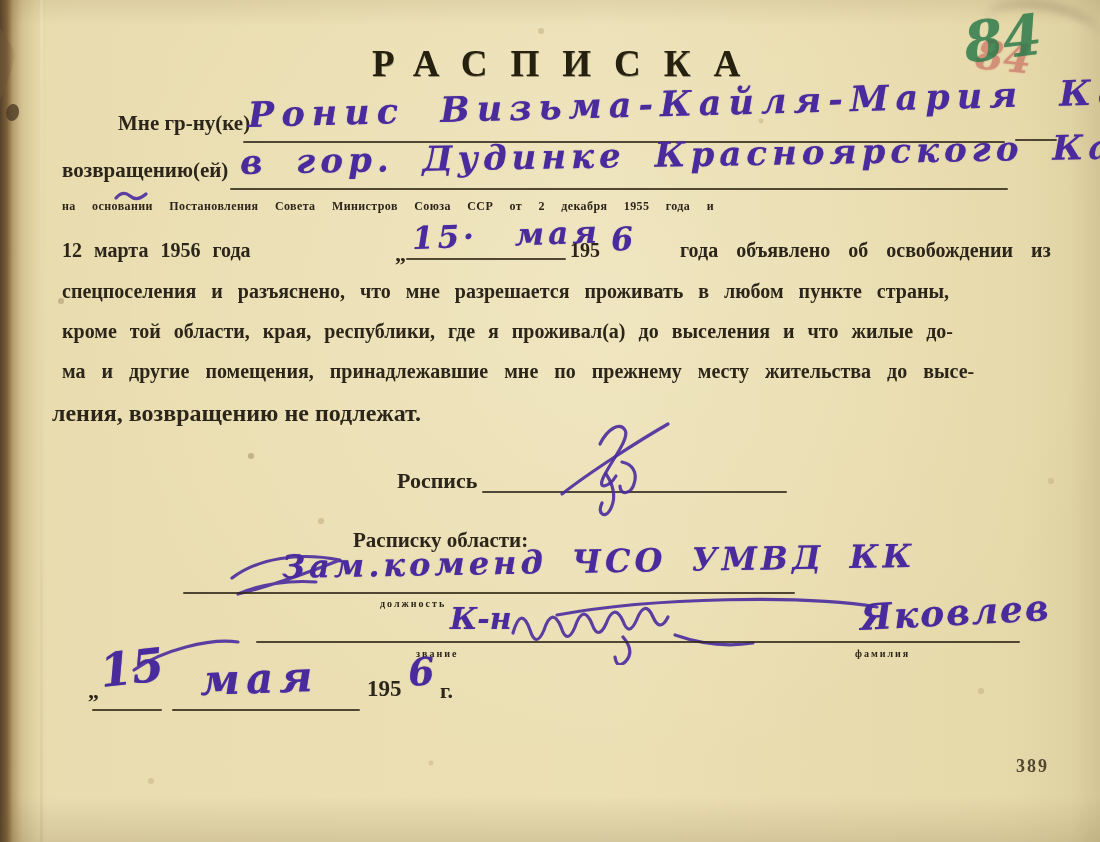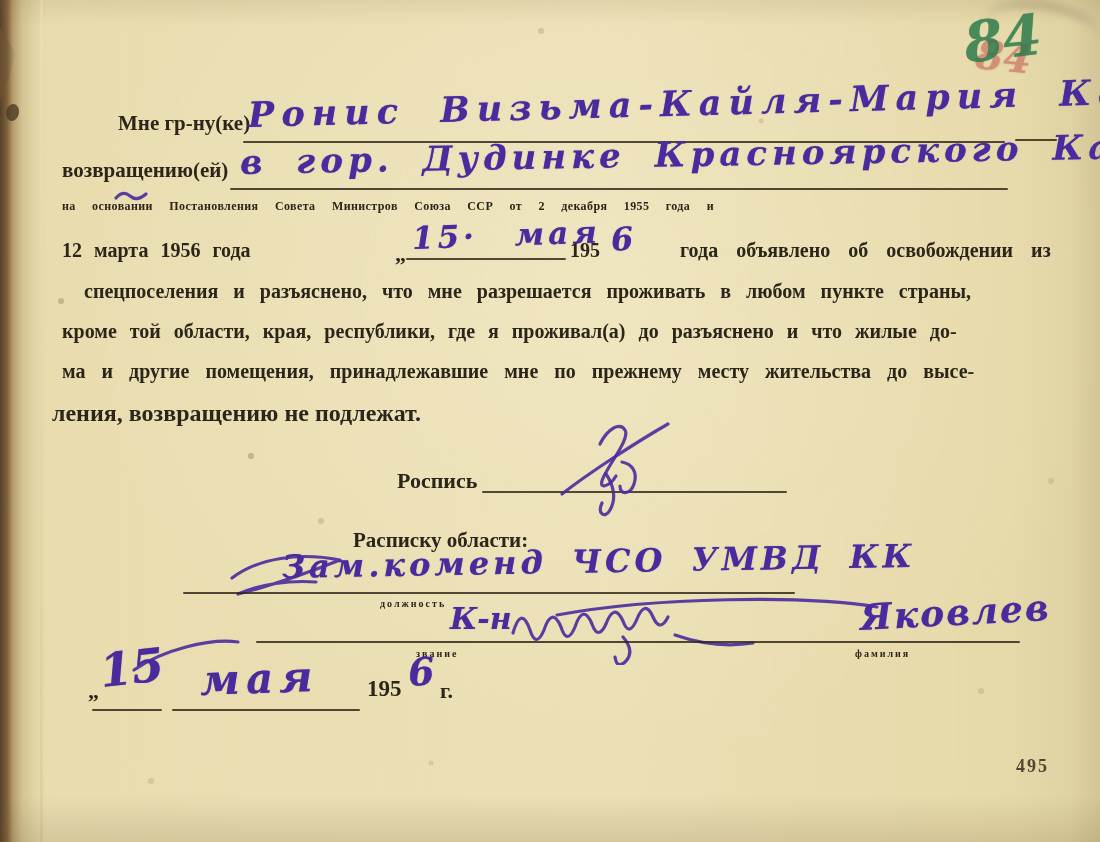--- a/index.html
+++ b/index.html
@@ -48,20 +48,21 @@
 
   <div class="chip"></div>
   <div class="spot"></div>
   <div class="crease"></div>
   <div class="speckles"></div>
   <div class="smudge"></div>
 
   <span class="hw red-num">84</span>
   <span class="hw green-num">84</span>
 
+  <div class="printed title">РАСПИСКА</div>
 
   <span class="printed" style="left:118px; top:111px; font-size:21px;">Мне гр-ну(ке)</span>
   <span class="hw" style="left:248px; top:94px; font-size:35px; letter-spacing:7px; word-spacing:16px; transform:rotate(-1.5deg);">Ронис Визьма-Кайля-Мария Карловне</span>
   <div class="rule" style="left:243px; top:141px; width:762px;"></div>
   <div class="rule" style="left:1015px; top:139px; width:42px;"></div>
 
   <span class="printed" style="left:62px; top:158px; font-size:21px;">возвращению(ей)</span>
   <span class="hw" style="left:240px; top:142px; font-size:34px; letter-spacing:5px; word-spacing:12px; transform:rotate(-1deg);">в гор. Дудинке Красноярского Карловне</span>
   <div class="rule" style="left:230px; top:188px; width:778px;"></div>
   <svg class="sig" style="left:114px; top:190px;" width="34" height="12" viewBox="0 0 34 12">
@@ -71,22 +72,22 @@
   <div class="printed" style="left:62px; top:199px; font-size:12px; word-spacing:13px; letter-spacing:0.4px;">на основании Постановления Совета Министров Союза ССР от 2 декабря 1955 года и</div>
 
   <span class="printed" style="left:62px; top:239px; font-size:20px; word-spacing:7px;text-align:center;">12 марта 1956 года</span>
   <span class="printed" style="left:395px; top:241px; font-size:22px;">„</span>
   <span class="hw" style="left:412px; top:220px; font-size:31px; letter-spacing:4px; word-spacing:22px; transform:rotate(-2deg);">15· мая</span>
   <div class="rule" style="left:406px; top:258px; width:160px;"></div>
   <span class="printed" style="left:570px; top:239px; font-size:20px;">195</span>
   <span class="hw" style="left:611px; top:221px; font-size:32px; transform:rotate(-4deg);">6</span>
   <span class="printed" style="left:648px; top:239px; font-size:20px; word-spacing:13px;margin-left:32px;">года объявлено об освобождении из</span>
 
-  <div class="printed" style="left:62px; top:280px; font-size:20px; word-spacing:10px;margin-left:22px;">спецпоселения и разъяснено, что мне разрешается проживать в любом пункте страны,</div>
-  <div class="printed" style="left:62px; top:320px; font-size:20px; word-spacing:8px;">кроме той области, края, республики, где я проживал(а) до разъяснено и что жилые до-</div>
+  <div class="printed" style="left:62px; top:280px; font-size:20px; word-spacing:10px;">спецпоселения и разъяснено, что мне разрешается проживать в любом пункте страны,</div>
+  <div class="printed" style="left:62px; top:320px; font-size:20px; word-spacing:8px;">кроме той области, края, республики, где я проживал(а) до выселения и что жилые до-</div>
   <div class="printed" style="left:62px; top:360px; font-size:20px; word-spacing:11px;text-align:center;">ма и другие помещения, принадлежавшие мне по прежнему месту жительства до высе-</div>
   <div class="printed" style="left:52px; top:400px; font-size:24px;">ления, возвращению не подлежат.</div>
 
   <span class="printed" style="left:397px; top:468px; font-size:22px;">Роспись</span>
   <div class="rule" style="left:482px; top:491px; width:305px;"></div>
   <svg class="sig" style="left:542px; top:420px;" width="145" height="100" viewBox="0 0 145 100">
     <path d="M20,74 C48,52 98,20 126,4"></path>
     <path d="M58,24 C66,8 78,2 83,10 C88,18 70,40 62,56 C54,72 68,66 74,56"></path>
     <path d="M64,54 c7,10 11,24 4,36 c-5,9 -13,4 -8,-7"></path>
     <path d="M80,42 c10,2 16,10 12,22 c-3,10 -14,12 -14,2"></path>
@@ -118,15 +119,15 @@
   <svg class="sig" style="left:130px; top:634px;" width="112" height="40" viewBox="0 0 112 40">
     <path d="M4,36 C32,16 80,4 108,8"></path>
   </svg>
   <div class="rule" style="left:92px; top:709px; width:70px;"></div>
   <span class="hw" style="left:200px; top:656px; font-size:42px; letter-spacing:6px; transform:rotate(-2deg);">мая</span>
   <div class="rule" style="left:172px; top:709px; width:188px;"></div>
   <span class="printed" style="left:367px; top:676px; font-size:23px;">195</span>
   <span class="hw" style="left:408px; top:650px; font-size:38px; transform:rotate(-4deg);">6</span>
   <span class="printed" style="left:440px; top:678px; font-size:22px;">г.</span>
 
-  <span class="printed" style="left:1016px; top:756px; font-size:18px; letter-spacing:2px; opacity:.85; color:#39301d;">495</span>
+  <span class="printed" style="left:1016px; top:756px; font-size:18px; letter-spacing:2px; opacity:.85; color:#39301d;">389</span>
 
 </div>
 
 </body></html>

